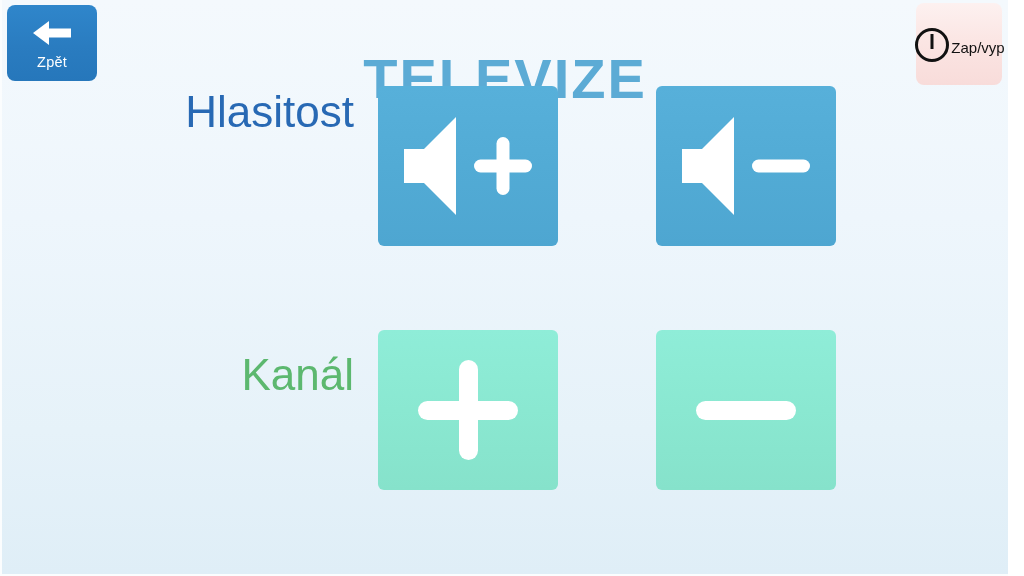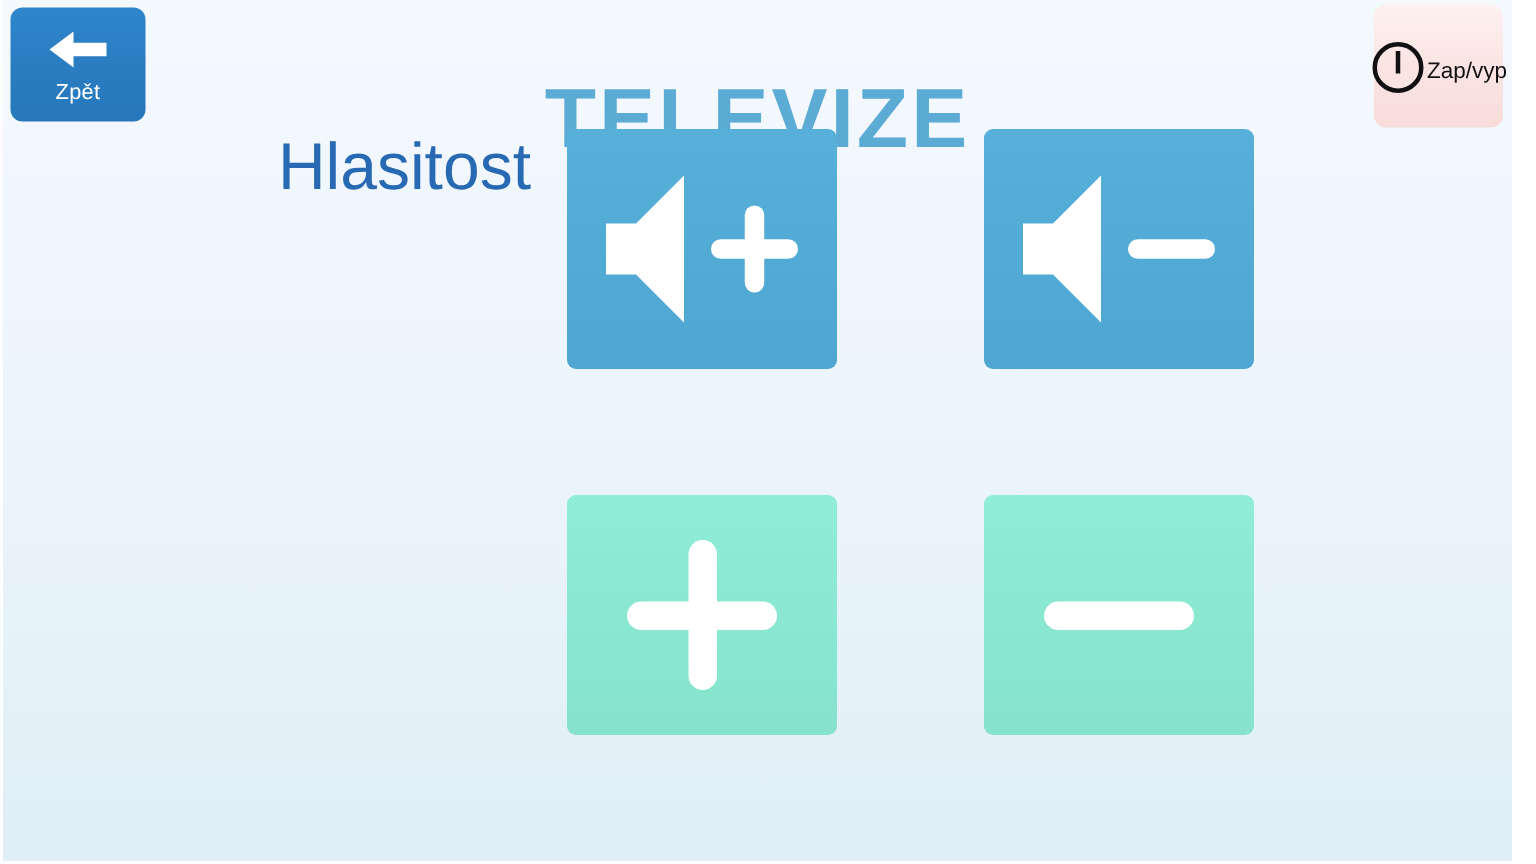--- a/index.html
+++ b/index.html
@@ -220,20 +220,21 @@
       <span>
         <svg viewBox="0 0 140 110" width="140" height="110" aria-hidden="true">
           <path d="M6 38 L26 38 L58 6 L58 104 L26 72 L6 72 Z" fill="#ffffff"></path>
           <rect x="76" y="48.5" width="58" height="13" rx="6.5" fill="#ffffff"></rect>
         </svg>
       </span>
     </div>
   </div>
 
   <div class="control-row" id="row-channel">
+    <div class="row-label">Kanál</div>
 
     <div class="ctl-btn mint pos-left">
       <span class="sign">
         <span class="bar h"></span>
         <span class="bar v"></span>
       </span>
     </div>
 
     <div class="ctl-btn mint pos-right">
       <span class="sign">

